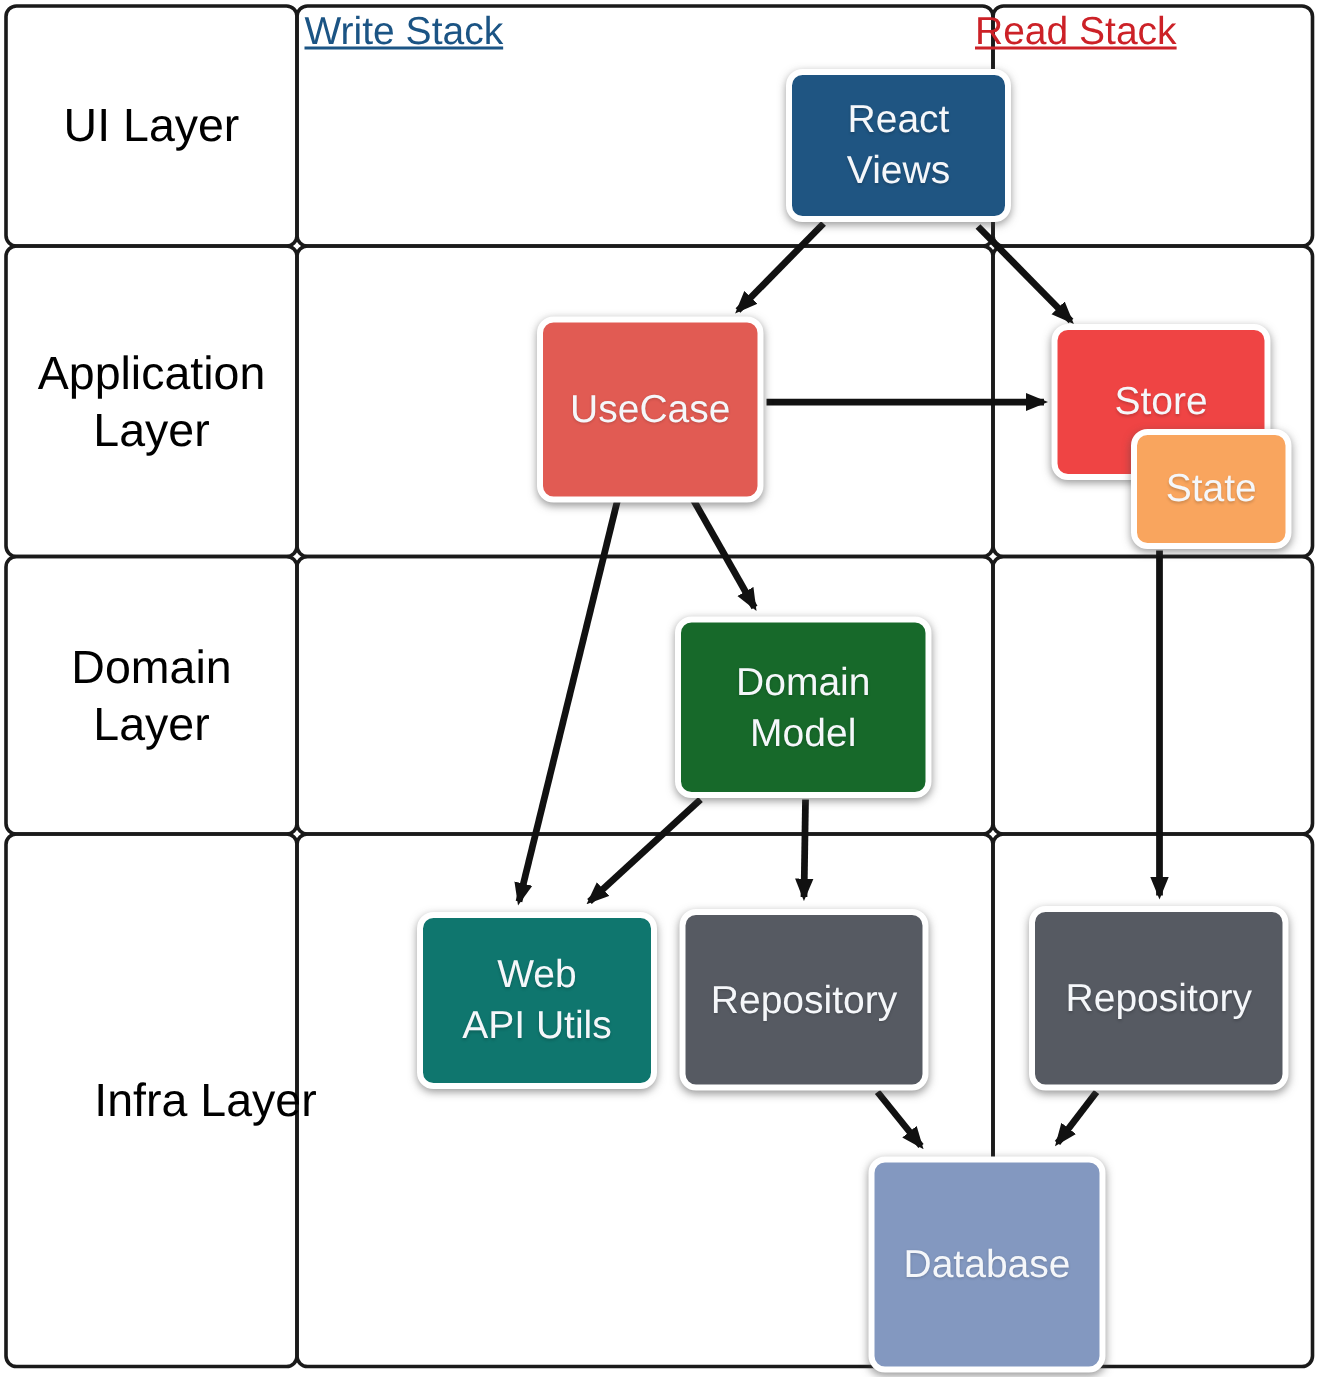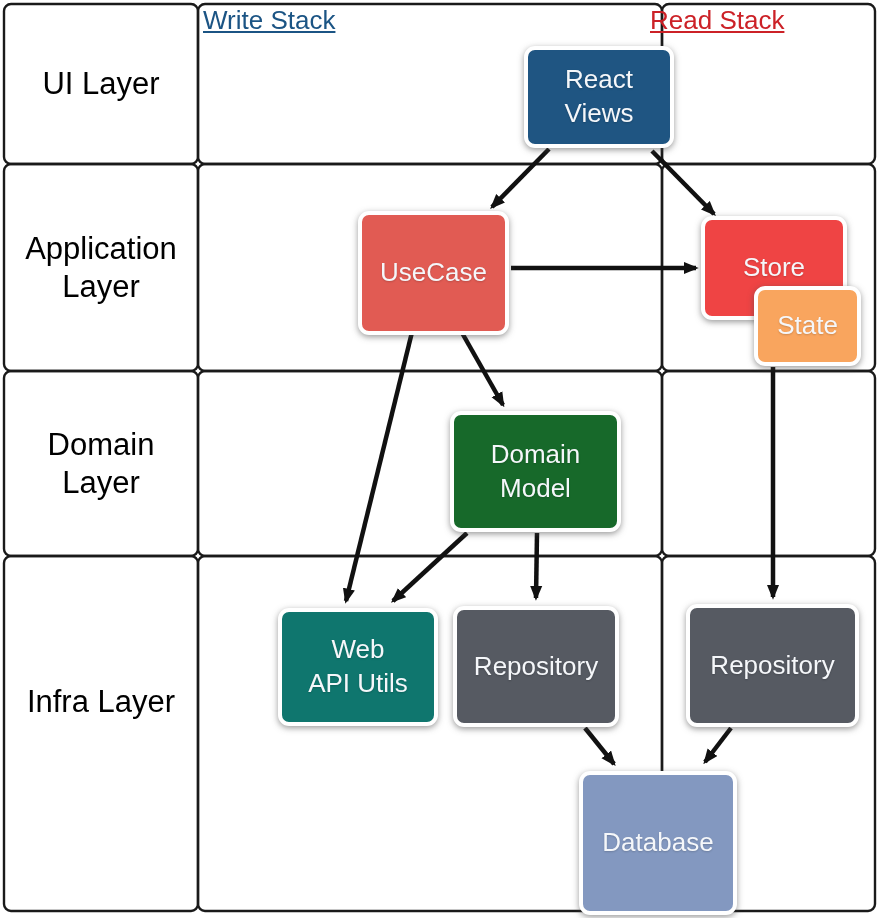--- a/index.html
+++ b/index.html
@@ -76,21 +76,21 @@
         <line x1="585" y1="728" x2="614" y2="764" stroke="#111111" stroke-width="4.5" marker-end="url(#arrowhead)" class="edge-line"></line>
         <line x1="731" y1="728" x2="705" y2="762" stroke="#111111" stroke-width="4.5" marker-end="url(#arrowhead)" class="edge-line"></line>
       </g>
   </svg>
 
 <div class="row-label" style="left: 4px; top: 4px; width: 194px; height: 160px;">UI Layer</div>
     <div class="row-label" style="left: 4px; top: 164px; width: 194px; height: 207px;">Application
 Layer</div>
     <div class="row-label" style="left: 4px; top: 371px; width: 194px; height: 185px;">Domain
 Layer</div>
-    <div class="row-label" style="left: 4px; top: 556px; width: 194px; height: 292px;">Infra Layer</div>
+    <div class="row-label" style="left: 4px; top: 588px; width: 194px; height: 292px; padding-left: 36px;">Infra Layer</div>
     <div class="col-header" style="left: 203px; top: 6px; color: rgb(27, 84, 132);">Write Stack</div>
     <div class="col-header" style="left: 650px; top: 6px; color: rgb(204, 33, 39);">Read Stack</div>
     <div class="node" style="left: 524px; top: 46px; width: 150px; height: 102px; background: rgb(31, 85, 130);">React
 Views</div>
     <div class="node" style="left: 358px; top: 211px; width: 151px; height: 124px; background: rgb(225, 91, 83);">UseCase</div>
     <div class="node" style="left: 701px; top: 216px; width: 146px; height: 104px; background: #ef4444;">Store</div>
     <div class="node" style="left: 754px; top: 286px; width: 107px; height: 80px; background: rgb(249, 165, 94);">State</div>
     <div class="node" style="left: 450px; top: 411px; width: 171px; height: 121px; background: rgb(23, 105, 42);">Domain
 Model</div>
     <div class="node" style="left: 246px; top: 608px; width: 160px; height: 118px; background: #0f766e; margin-left: 32px;">Web

